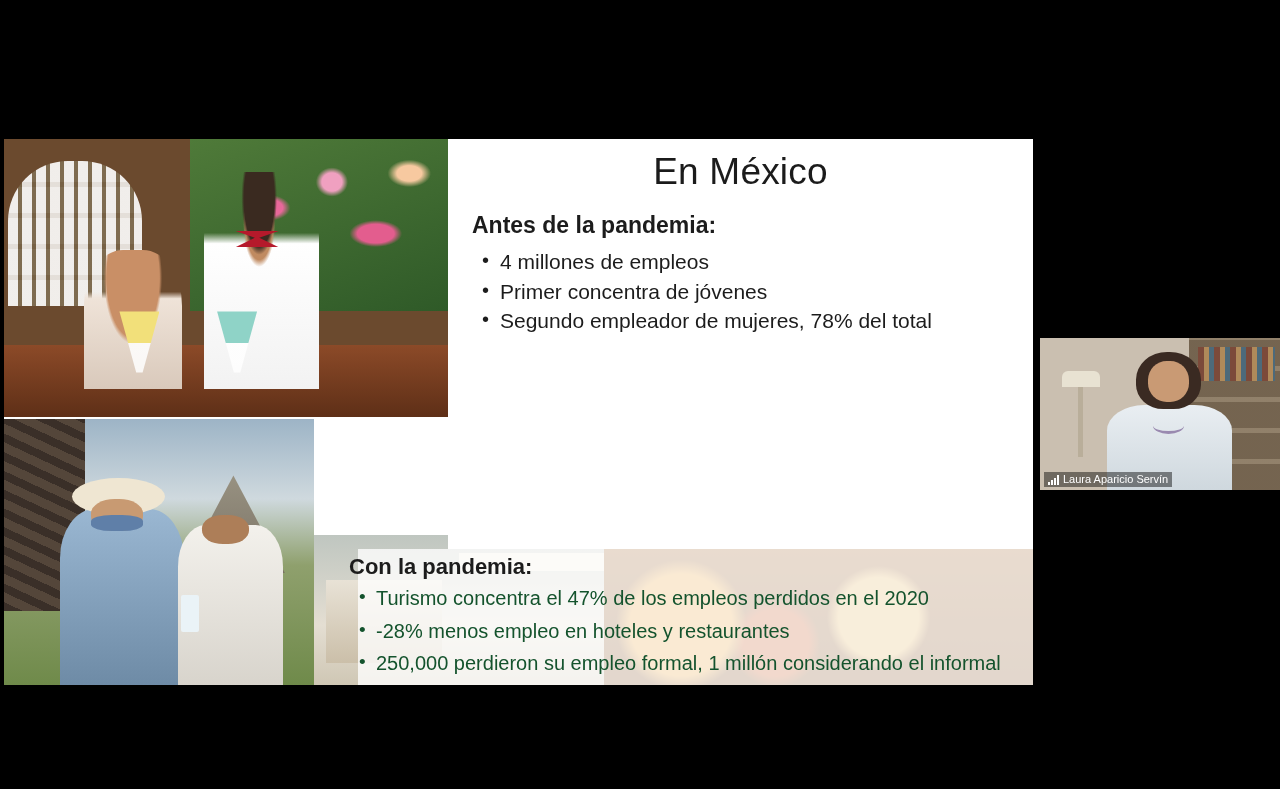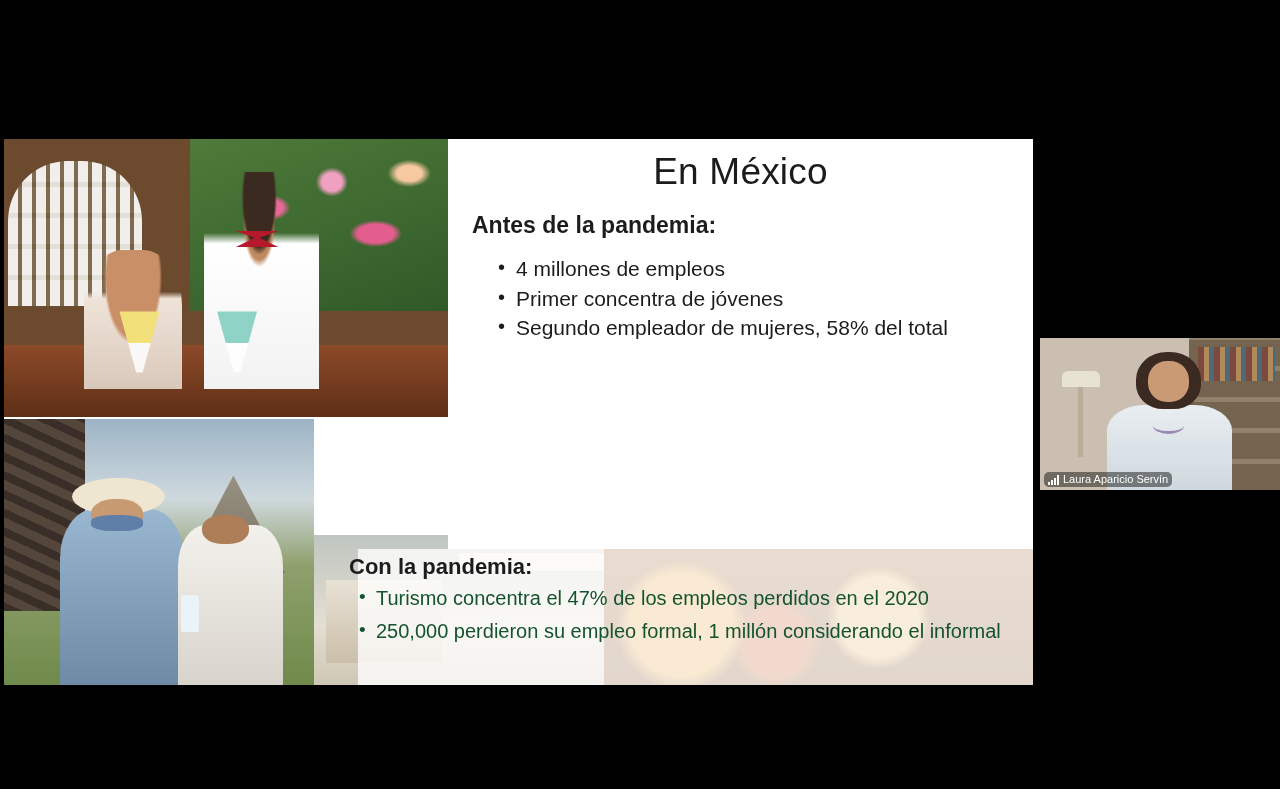--- a/index.html
+++ b/index.html
@@ -238,21 +238,21 @@
     left: 460px;
     top: 73px;
     width: 545px;
   }
   #before-block .head {
     font-size: 23px;
     font-weight: bold;
     color: #1c1c1c;
     margin: 0 0 9px 8px;
   }
-  #before-block ul { margin: 16px; padding: 0 0 0 36px; list-style: none; }
+  #before-block ul { margin: 0; padding: 0 0 0 36px; list-style: none; }
   #before-block li {
     position: relative;
     font-size: 21px;
     color: #1c1c1c;
     line-height: 1.31;
     margin-bottom: 2px;
   }
   #before-block li:before {
     content: "•";
     position: absolute;
@@ -343,21 +343,21 @@
   }
   #name-badge {
     position: absolute;
     left: 4px;
     bottom: 3px;
     display: flex;
     align-items: center;
     gap: 4px;
     padding: 1px 4px;
     background: rgba(0,0,0,0.45);
-    border-radius: 5px;
+    border-radius: 0;
   }
   #name-badge .label {
     color: #ffffff;
     font-size: 11px;
     line-height: 13px;
     white-space: nowrap;
   }
   .signal-bars { display: inline-flex; align-items: flex-end; gap: 1px; height: 10px; }
   .signal-bars i { display: block; width: 2px; background: #ffffff; }
   .signal-bars i:nth-child(1) { height: 3px; }
@@ -412,28 +412,29 @@
     <div id="white-block-right"></div>
     <div class="veil-top"></div>
 
     <div id="slide-title">En México</div>
 
     <div id="before-block">
       <div class="head">Antes de la pandemia:</div>
       <ul>
         <li>4 millones de empleos</li>
         <li>Primer concentra de jóvenes</li>
-        <li>Segundo empleador de mujeres, 58% del total</li>
+        <li>Segundo empleador de mujeres, 78% del total</li>
       </ul>
     </div>
 
     <div id="with-block">
       <div class="head">Con la pandemia:</div>
       <ul>
         <li>Turismo concentra el 47% de los empleos perdidos  en el 2020</li>
+        <li>-28% menos empleo en hoteles y restaurantes</li>
         <li>250,000 perdieron su empleo formal, 1 millón considerando el informal</li>
 
       </ul>
     </div>
 
   </div>
 
   <div id="video-tile">
     <div class="room"></div>
     <div class="shelf"></div>

